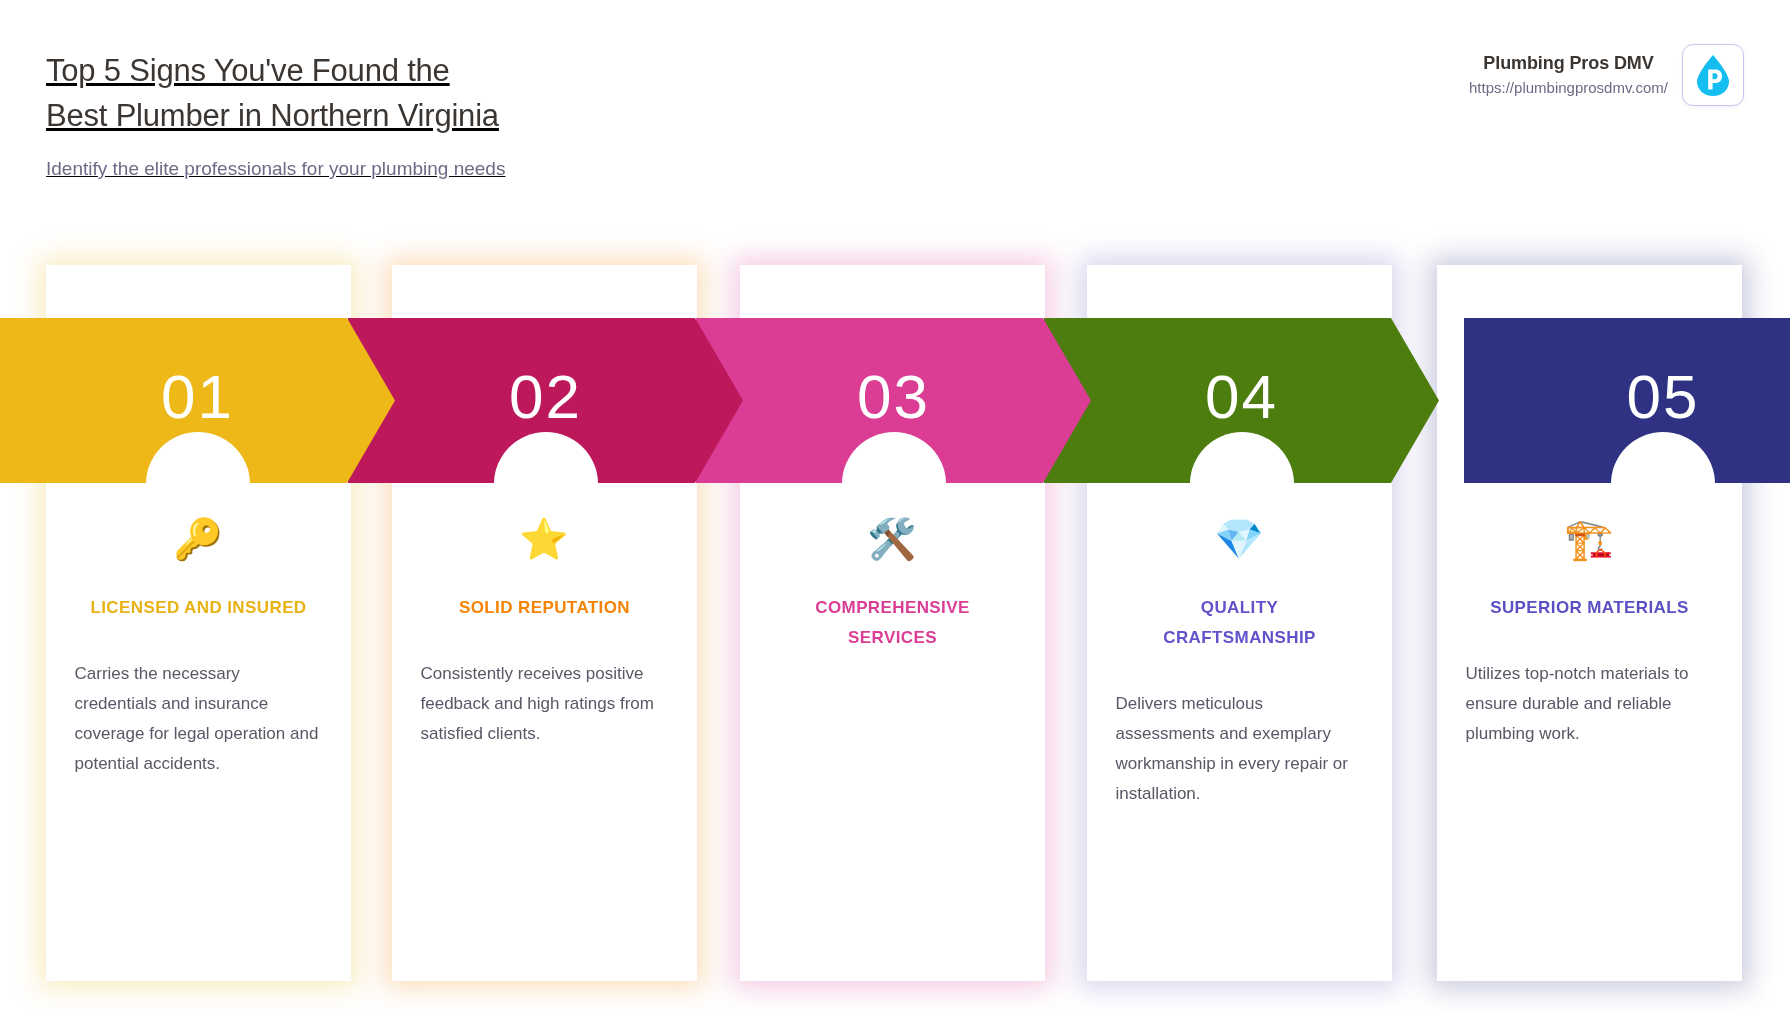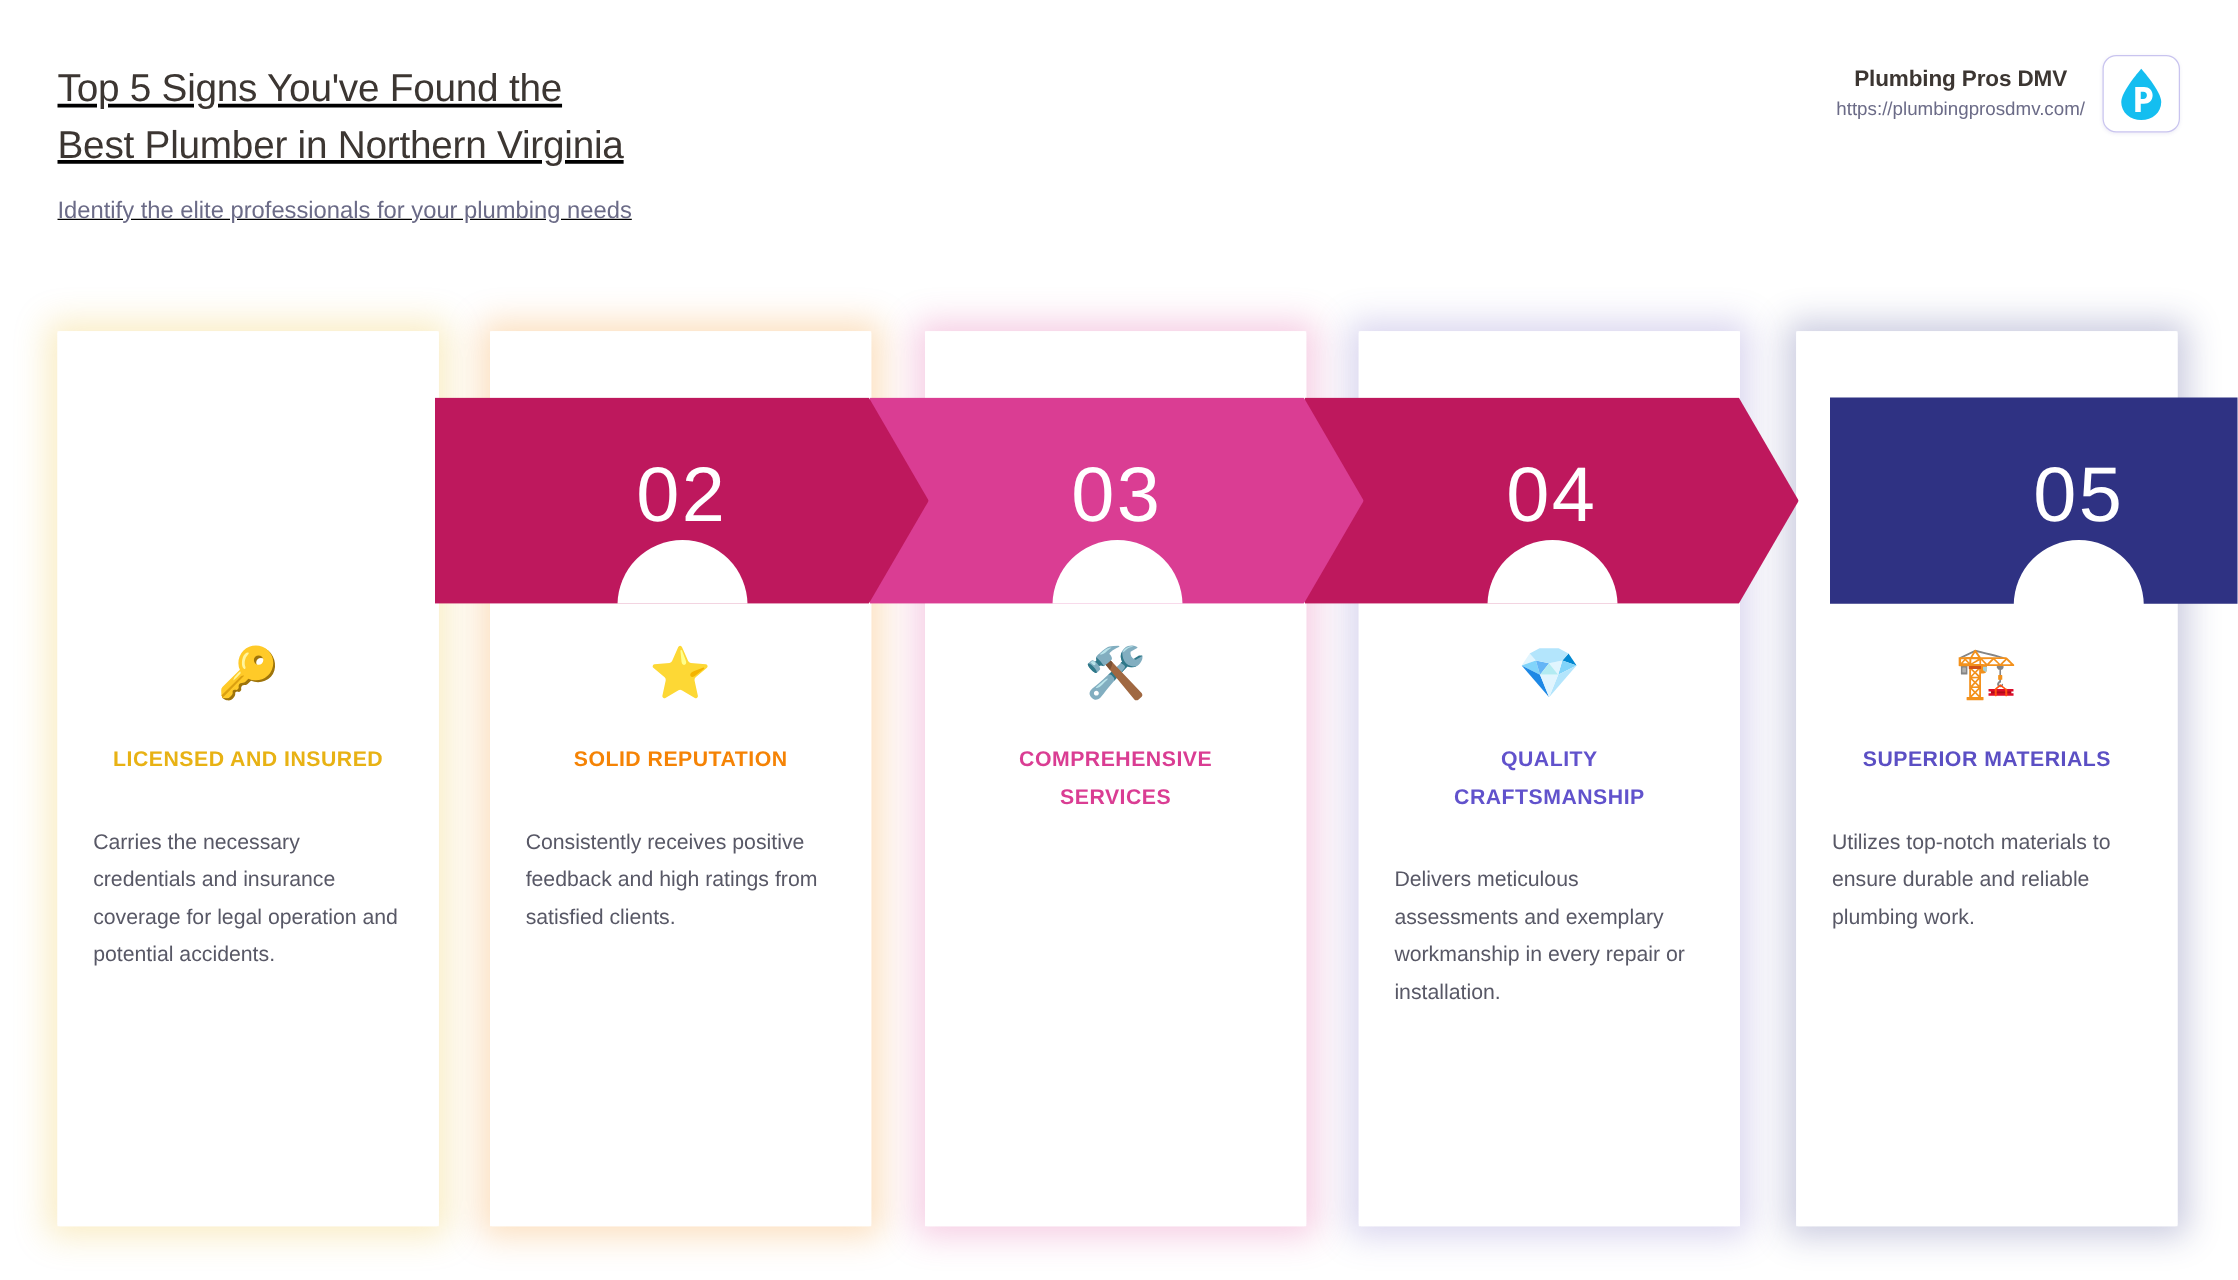--- a/index.html
+++ b/index.html
@@ -235,29 +235,33 @@
     <div class="card" style="left:1437px;">
       <div class="card-glow" style="box-shadow: rgba(47, 50, 131, 0.25) 0px 0px 26px 8px;"></div>
       <div class="card-body">
         <span class="card-icon">🏗️</span>
         <div class="card-title" style="color: rgb(91, 79, 196);">SUPERIOR MATERIALS</div>
         <div class="card-desc">Utilizes top-notch materials to ensure durable and reliable plumbing work.</div>
       </div>
     </div>
 
     <div class="band">
+      <div class="chev" style="left: 0px; width: 395px; background: rgb(237, 184, 24); z-index: 10; clip-path: polygon(0px 0px, calc(100% - 48px) 0px, 100% 50%, calc(100% - 48px) 100%, 0px 100%);">
+        <span class="chev-num">01</span>
+        <div class="notch"></div>
+      </div>
       <div class="chev" style="left: 348px; width: 395px; background: #be185d; z-index: 9; clip-path: polygon(0px 0px, calc(100% - 48px) 0px, 100% 50%, calc(100% - 48px) 100%, 0px 100%);">
         <span class="chev-num">02</span>
         <div class="notch"></div>
       </div>
       <div class="chev" style="left: 696px; width: 395px; background: rgb(218, 61, 147); z-index: 8; clip-path: polygon(0px 0px, calc(100% - 48px) 0px, 100% 50%, calc(100% - 48px) 100%, 0px 100%);">
         <span class="chev-num">03</span>
         <div class="notch"></div>
       </div>
-      <div class="chev" style="left: 1044px; width: 395px; background: #be185d; z-index: 7; clip-path: polygon(0px 0px, calc(100% - 48px) 0px, 100% 50%, calc(100% - 48px) 100%, 0px 100%);">
+      <div class="chev" style="left: 1044px; width: 395px; background: #4d7c0f; z-index: 7; clip-path: polygon(0px 0px, calc(100% - 48px) 0px, 100% 50%, calc(100% - 48px) 100%, 0px 100%);">
         <span class="chev-num">04</span>
         <div class="notch"></div>
       </div>
       <div class="chev" style="left: 1464px; width: 398px; background: rgb(47, 50, 131); z-index: 6;">
         <span class="chev-num">05</span>
         <div class="notch"></div>
       </div>
     </div>
 
   </div>

